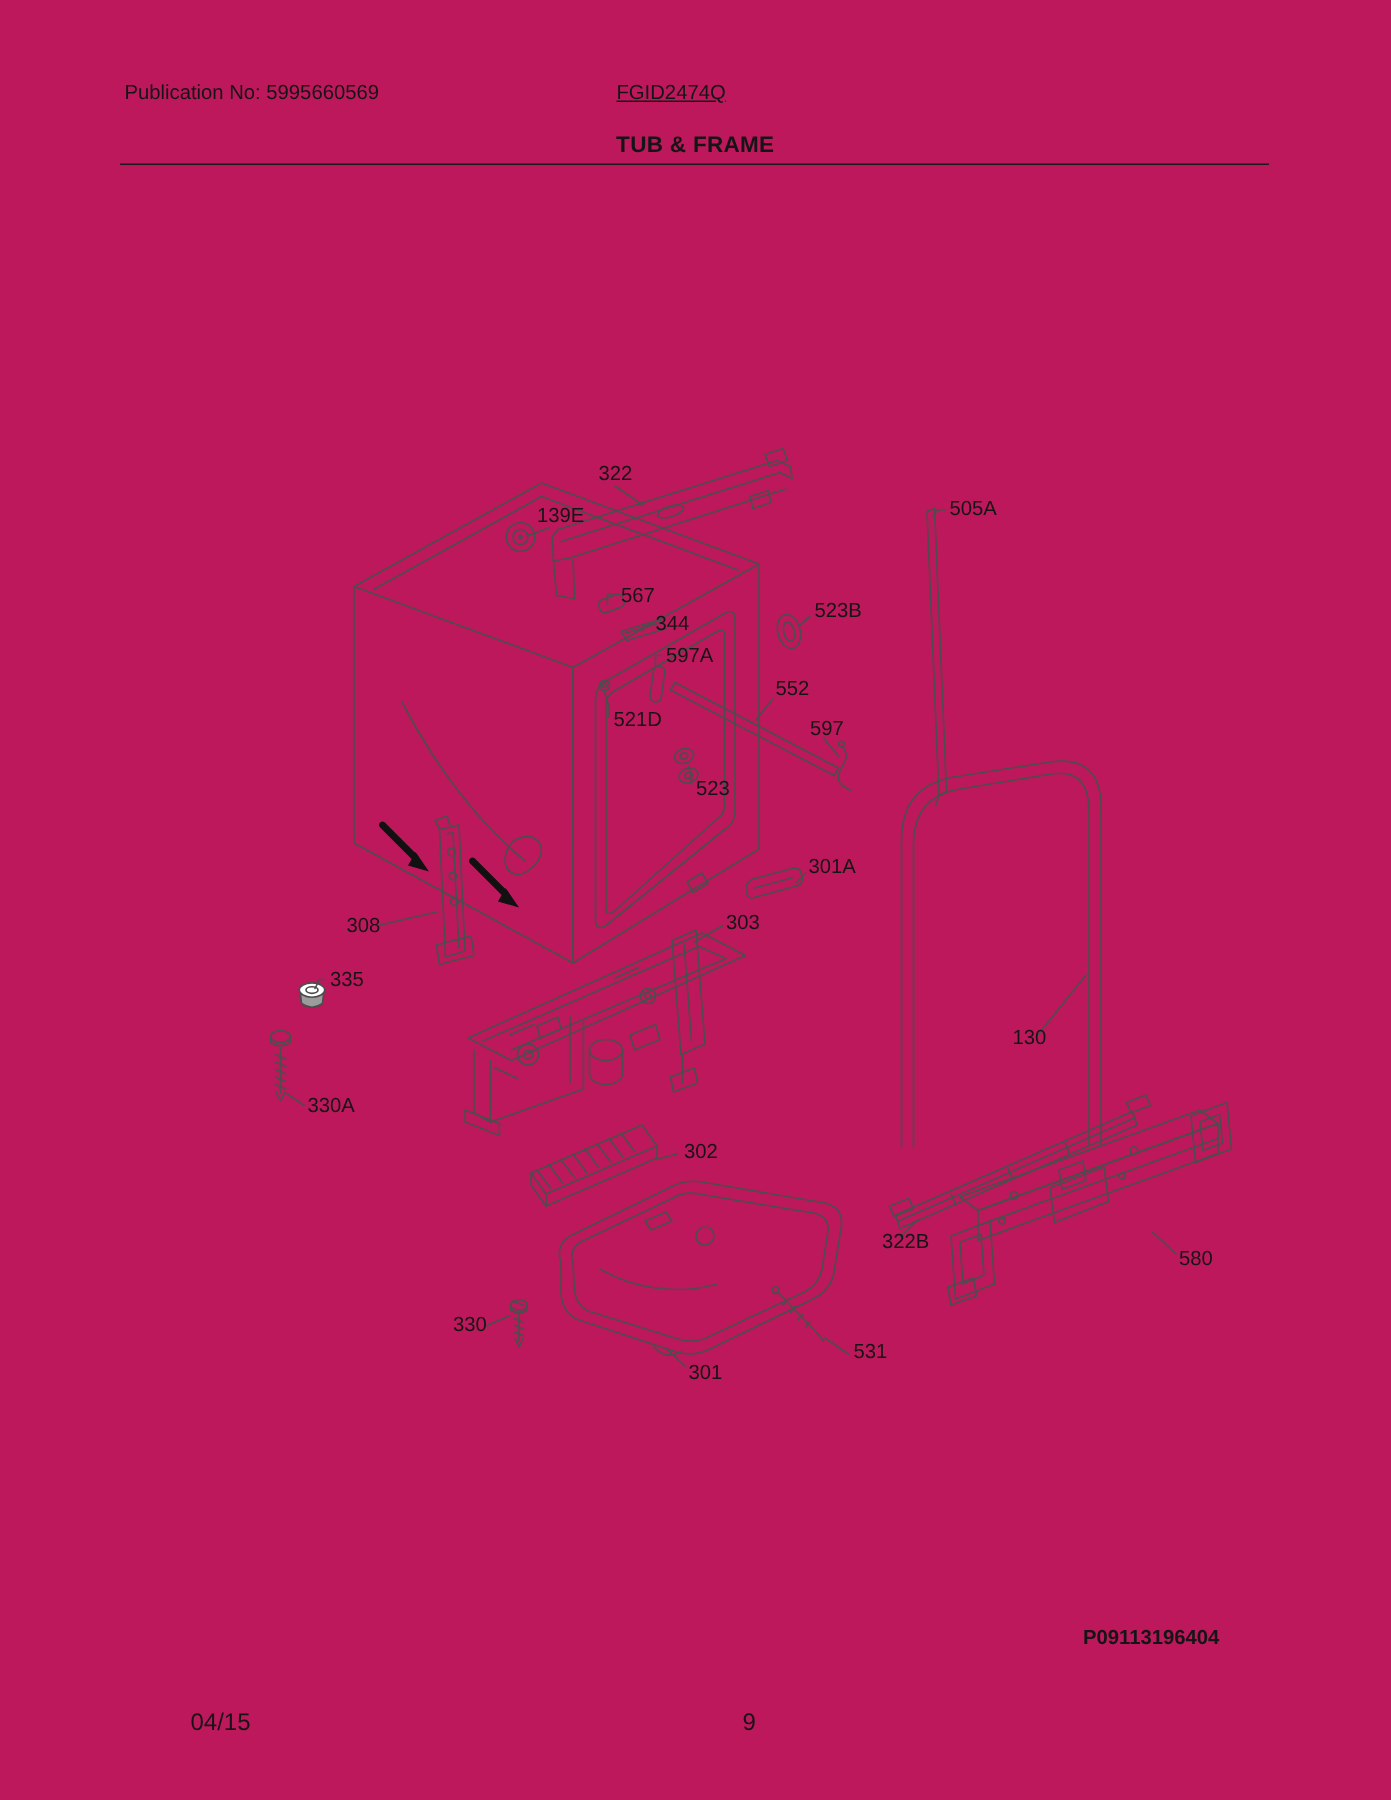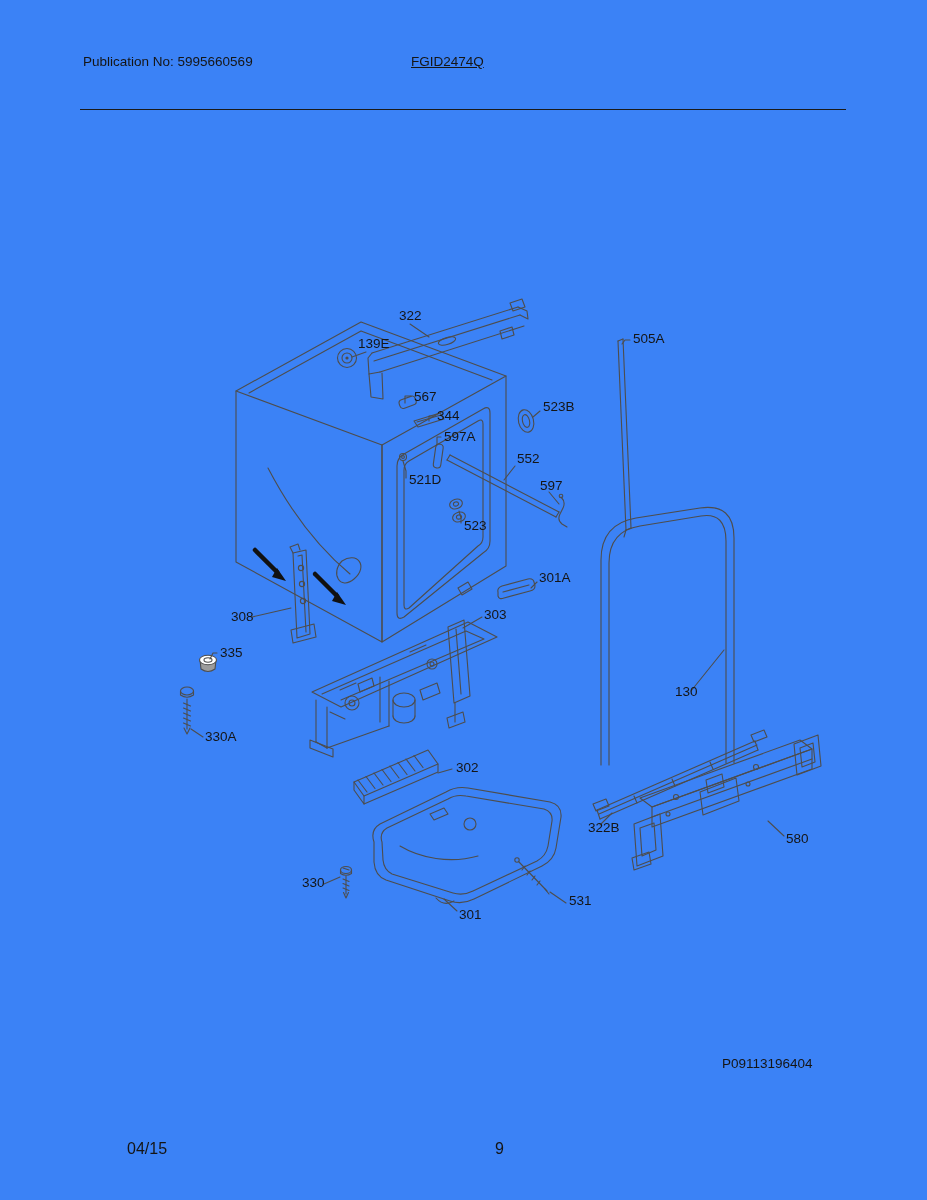--- a/index.html
+++ b/index.html
@@ -1,37 +1,38 @@
 <!DOCTYPE html>
 <html><head>
 <meta charset="utf-8">
 <style>
   html,body{margin:0;padding:0;background:#e8e8e8;}
   .page{
-    position:relative;width:927px;height:1200px;background:#3b82f6;
+    position:relative;width:927px;height:1200px;background:#be185d;
     font-family:"Liberation Sans",sans-serif;color:#151515;overflow:hidden;
     margin:0 auto;
   }
   .abs{position:absolute;}
   .header-text{font-size:13.5px;line-height:14px;}
   .page-title{width:100%;text-align:center;font-size:15px;font-weight:bold;letter-spacing:.2px;}
   .title-rule{left:80px;top:109px;width:766px;height:1px;background:#1a1a1a;}
   .code-text{font-size:13.5px;}
   .footer-text{font-size:16px;margin-left:44px;}
   svg.diagram{position:absolute;left:0;top:0;}
   svg .lbl{font-size:13.5px;fill:#151515;stroke:none;font-family:"Liberation Sans",sans-serif;}
 </style>
 </head>
 <body>
 
 <div class="page">
 
   <div class="abs header-text" style="left:83px;top:55px;">Publication No: 5995660569</div>
   <div class="abs header-text" style="left:411px;top:55px;text-decoration:underline;">FGID2474Q</div>
 
+  <div class="abs page-title" style="left:0;top:88px;">TUB &amp; FRAME</div>
   <div class="abs title-rule"></div>
 
   <svg class="diagram" width="927" height="1200" viewBox="0 0 927 1200" fill="none" stroke="#4d4d4d" stroke-width="1.1" stroke-linecap="round" stroke-linejoin="round">
 
     <g>
       <path d="M236,391 L361,322 L506,376 L382,445 Z"></path>
       <path d="M249,393 L361,331 L492,380"></path>
       <path d="M236,391 L236,562 L382,642 L382,445"></path>
       <path d="M382,445 L382,642 L506,566 L506,376"></path>
       <path d="M397,466 Q397,458 404,454 L483,409 Q490,405 490,413 L490,541 Q490,549 483,553 L404,617 Q397,621 397,613 Z"></path>
@@ -277,18 +278,18 @@
       <text class="lbl" x="675" y="696">130</text>
       <text class="lbl" x="456" y="772">302</text>
       <text class="lbl" x="588" y="832">322B</text>
       <text class="lbl" x="786" y="843">580</text>
       <text class="lbl" x="302" y="887">330</text>
       <text class="lbl" x="569" y="905">531</text>
       <text class="lbl" x="459" y="919">301</text>
     </g>
   </svg>
 
-  <div class="abs code-text" style="left:722px;top:1056px;">P09113196404</div>
+  <div class="abs code-text" style="left:722px;top:1084px;font-weight:bold;">P09113196404</div>
 
   <div class="abs footer-text" style="left:83px;top:1140px;">04/15</div>
   <div class="abs footer-text" style="left:451px;top:1140px;">9</div>
 
 </div>
 
 </body></html>

